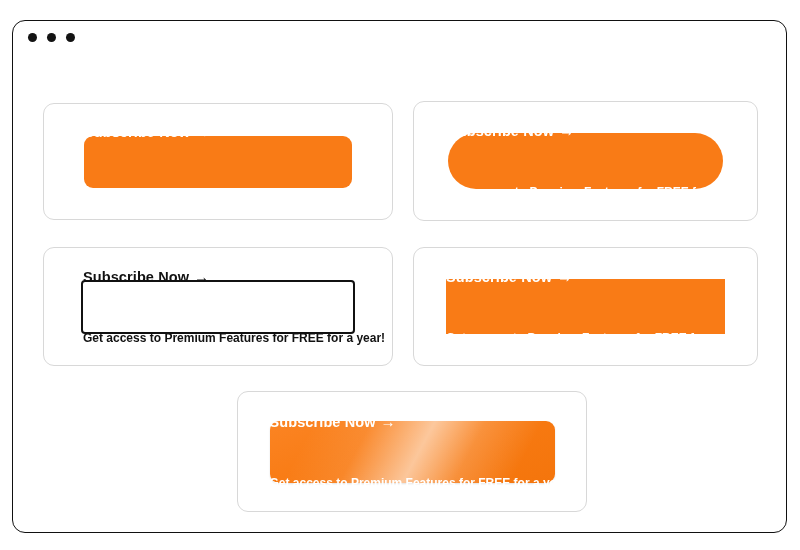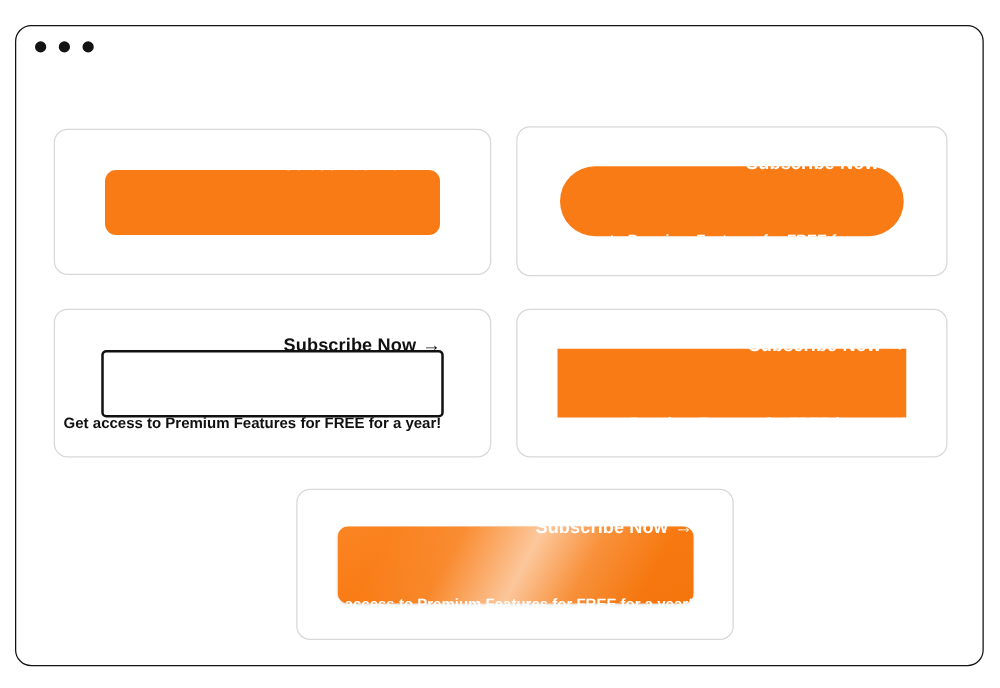--- a/index.html
+++ b/index.html
@@ -69,21 +69,21 @@
   .card-2 { left: 400px; top: 48px;  width: 345px; height: 120px; }
   .card-3 { left: 30px;  top: 194px; width: 350px; height: 119px; }
   .card-4 { left: 400px; top: 194px; width: 345px; height: 119px; }
   .card-5 { left: 224px; top: 338px; width: 350px; height: 121px; }
 
   
   .btn {
     box-sizing: border-box;
     display: flex;
     flex-direction: column;
-    align-items: flex-end;
+    align-items: flex-start;
     justify-content: center;
     cursor: pointer;
     user-select: none;
     text-align: center;
     background: #f97b16;
     color: #ffffff;
     border: none;
     padding: 0;
     gap: 40px;
   }

